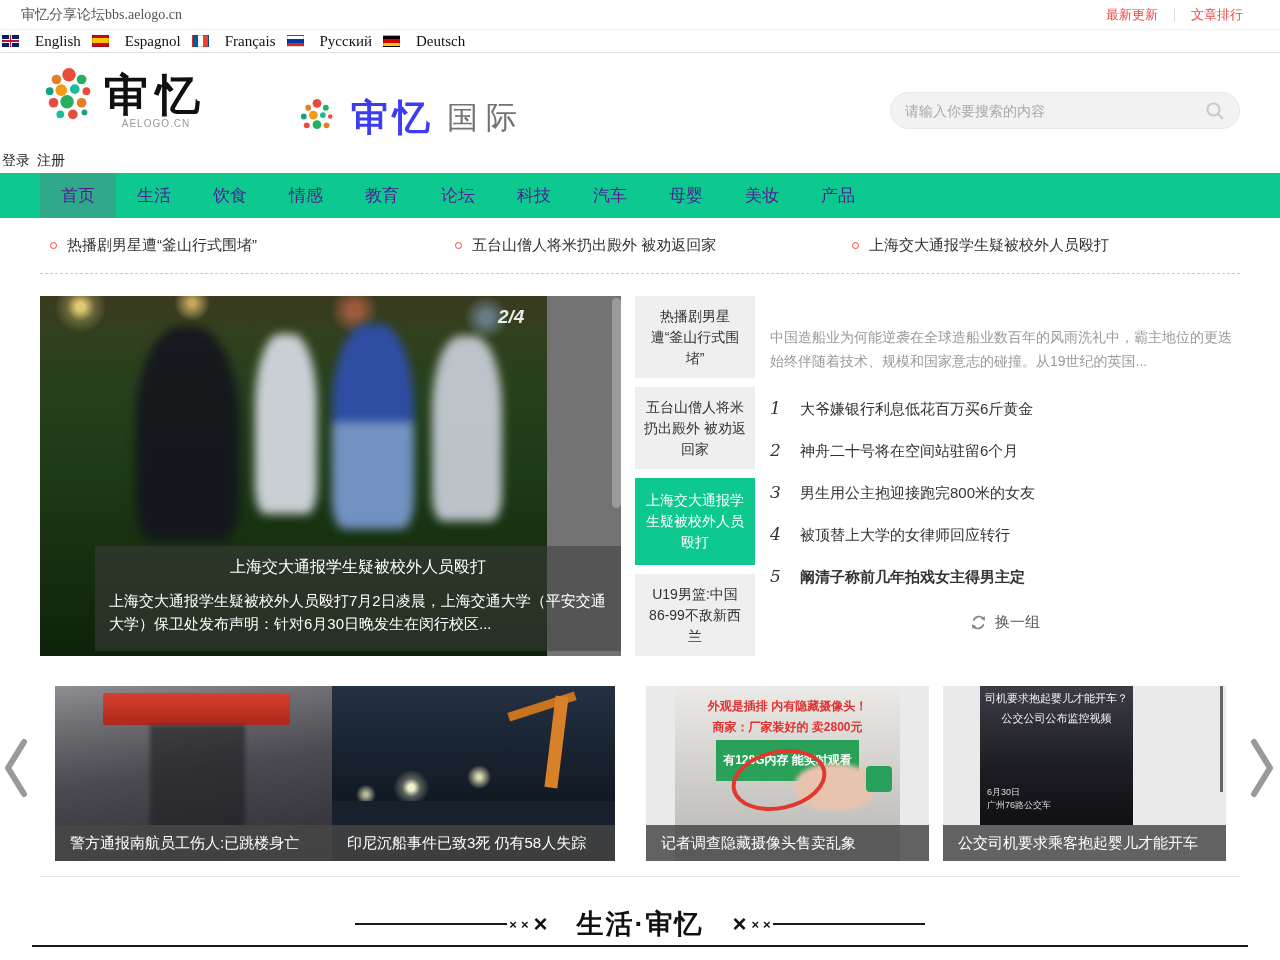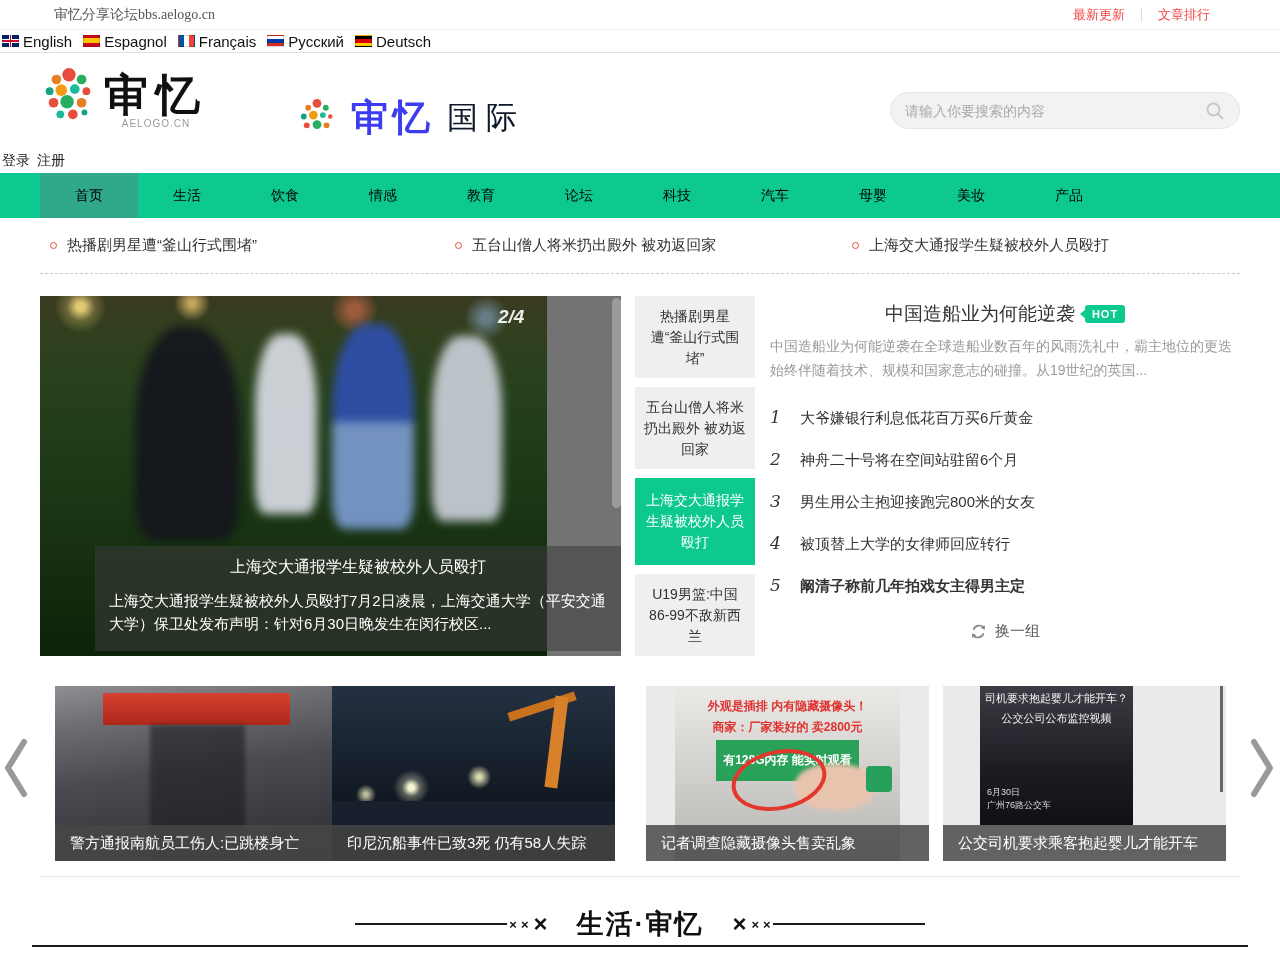--- a/index.html
+++ b/index.html
@@ -1,58 +1,58 @@
 <!DOCTYPE html>
 <html><head>
 <meta charset="utf-8">
 <style>
   *{box-sizing:border-box;margin:0;padding:0}
   body{width:1280px;background:#fff;font-family:"Liberation Sans","DejaVu Sans",sans-serif;color:#333}
   .page{position:relative;width:1280px;height:960px;overflow:hidden;background:#fff}
 
   
-  .topbar{height:30px;display:flex;align-items:center;justify-content:space-between;padding:0 54px;border-bottom:1px solid #f0f0f0}
+  .topbar{height:30px;display:flex;align-items:center;justify-content:space-between;padding:0 21px;border-bottom:1px solid #f0f0f0}
   .site-title{font-family:"Liberation Serif","DejaVu Serif",serif;font-size:14px;color:#555}
   .topbar-links{display:flex;align-items:center;font-size:13px;color:#666}
   .topbar-links a{color:#ef4444;text-decoration:none;padding:0 16px;cursor:pointer}
   .topbar-sep{width:1px;height:14px;background:#ddd}
 
   
   .langbar{height:23px;display:flex;align-items:center;gap:11px;padding-left:2px;border-bottom:1px solid #e0e0e0}
-  .lang{display:flex;align-items:center;gap:4px;font-family:Liberation Sans, sans-serif;font-size:15px;color:#111;text-decoration:none;cursor:pointer}
+  .lang{display:flex;align-items:center;gap:16px;font-family:Liberation Serif, serif;font-size:15px;color:#111;text-decoration:none;cursor:pointer}
   .flag{display:inline-block;width:17px;height:12px;border:1px solid rgba(0,0,0,.15)}
   .flag-uk{background-color:#012169;background-image:
     linear-gradient(to right,transparent 44%,#c8102e 44%,#c8102e 56%,transparent 56%),
     linear-gradient(to bottom,transparent 36%,#c8102e 36%,#c8102e 64%,transparent 64%),
     linear-gradient(to right,transparent 38%,#fff 38%,#fff 62%,transparent 62%),
     linear-gradient(to bottom,transparent 26%,#fff 26%,#fff 74%,transparent 74%)}
   .flag-es{background:linear-gradient(to bottom,#c60b1e 25%,#ffc400 25%,#ffc400 75%,#c60b1e 75%)}
   .flag-fr{background:linear-gradient(to right,#0055a4 33%,#fff 33%,#fff 66%,#ef4135 66%)}
   .flag-ru{background:linear-gradient(to bottom,#fff 33%,#0039a6 33%,#0039a6 66%,#d52b1e 66%)}
   .flag-de{background:linear-gradient(to bottom,#000 33%,#dd0000 33%,#dd0000 66%,#ffce00 66%)}
 
   
   .header{position:relative;height:95px}
   .logo-left{position:absolute;left:40px;top:13px;display:flex;align-items:flex-start;gap:6px;cursor:pointer}
   .logo-name{font-size:44px;line-height:58px;font-weight:bold;color:#101010;letter-spacing:8px}
   .logo-domain{font-size:10px;color:#999;letter-spacing:1px;text-align:center;margin-top:-6px}
   .logo-center{position:absolute;left:295px;top:40px;display:flex;align-items:center;gap:12px;cursor:pointer}
   .center-name{font-size:37px;font-weight:bold;color:#3c3cf0;letter-spacing:5px}
-  .center-suffix{font-size:31px;color:#0f172a;letter-spacing:8px}
+  .center-suffix{font-size:31px;color:#737373;letter-spacing:8px}
   .search{position:absolute;left:890px;top:39px;width:350px;height:37px;background:#f2f2f2;border:1px solid #e7e7e7;border-radius:19px;display:flex;align-items:center;padding:0 14px}
   .search input{flex:1;border:0;background:transparent;outline:none;font-size:14px;color:#333}
   .search input::placeholder{color:#a9a9a9}
 
   
   .authrow{height:25px;display:flex;align-items:center;gap:7px;padding-left:2px;font-size:14px}
   .authrow a{color:#222;text-decoration:none;cursor:pointer}
 
   
   .nav{height:45px;background:#0ec98f;display:flex;padding-left:40px}
-  .nav-item{width:98px;line-height:45px;text-align:center;color:#000000;font-size:14px;cursor:pointer}
+  .nav-item{width:76px;line-height:45px;text-align:center;color:#4c1d95;font-size:17px;cursor:pointer}
   .nav-item.active{background:#2fa98a}
 
   
   .ticker{position:relative;height:56px;margin:0 40px;border-bottom:1px dashed #c9c9c9}
   .tick{position:absolute;top:18px;display:flex;align-items:center;gap:10px;font-size:15px;color:#333;cursor:pointer}
   .tick-dot{width:7px;height:7px;border:1px solid #e84c3d;border-radius:50%;flex:none}
   .tick1{left:10px}.tick2{left:415px}.tick3{left:812px}
 
   
   .main{position:relative;height:360px;margin-top:22px}
@@ -78,21 +78,21 @@
   .side-tabs{position:absolute;left:635px;top:0;width:120px;height:360px;display:flex;flex-direction:column;justify-content:space-between}
   .stab{height:82px;background:#efefef;color:#333;font-size:14px;line-height:1.5;display:flex;align-items:center;justify-content:center;text-align:center;padding:4px 9px;cursor:pointer}
   .stab.big{height:87px}
   .stab.active{background:#0ec98f;color:#fff}
 
   .hot{position:absolute;left:770px;top:0;width:470px;height:360px}
   .hot-head{display:flex;justify-content:center;align-items:center;gap:10px;margin-top:5px}
   .hot-title{font-size:19px;color:#333;cursor:pointer}
   .hot-badge{position:relative;background:#0ec98f;color:#fff;font-size:11px;font-weight:bold;letter-spacing:1px;padding:3px 7px;border-radius:3px}
   .hot-badge::before{content:"";position:absolute;left:-5px;top:50%;transform:translateY(-50%);border:5px solid transparent;border-right:6px solid #0ec98f;border-left:0}
-  .hot-excerpt{margin-top:8px;font-size:14px;color:#9a9a9a;line-height:1.68}
+  .hot-excerpt{margin-top:30px;font-size:14px;color:#9a9a9a;line-height:1.68}
   .hot-list{margin-top:25px}
   .hot-item{display:flex;align-items:baseline;height:42px;font-size:15px;color:#333;cursor:pointer}
   .hot-num{width:30px;flex:none;font-family:"DejaVu Serif","Liberation Serif",serif;font-style:italic;font-size:17px;color:#333}
   .hot-item.bold .hot-text{font-weight:bold}
   .hot-refresh{margin-top:5px;display:flex;justify-content:center;align-items:center;gap:8px;font-size:15px;color:#555;cursor:pointer}
 
   
   .carousel{position:relative;height:175px;margin-top:30px}
   .arrow{position:absolute;top:50px;width:32px;height:64px;cursor:pointer}
   .arrow-left{left:0}.arrow-right{right:2px}
@@ -272,24 +272,20 @@
     </div>
 
     <div class="side-tabs">
       <div class="stab">热播剧男星遭“釜山行式围堵”</div>
       <div class="stab">五台山僧人将米扔出殿外 被劝返回家</div>
       <div class="stab big active">上海交大通报学生疑被校外人员殴打</div>
       <div class="stab">U19男篮:中国86-99不敌新西兰</div>
     </div>
 
     <div class="hot">
-      <div class="hot-head">
-        <span class="hot-title">中国造船业为何能逆袭</span>
-        <span class="hot-badge">HOT</span>
-      </div>
       <div class="hot-excerpt">中国造船业为何能逆袭在全球造船业数百年的风雨洗礼中，霸主地位的更迭始终伴随着技术、规模和国家意志的碰撞。从19世纪的英国...</div>
       <div class="hot-list">
         <div class="hot-item">
           <span class="hot-num">1</span>
             <span class="hot-text">大爷嫌银行利息低花百万买6斤黄金</span>
         </div>
         <div class="hot-item">
           <span class="hot-num">2</span>
             <span class="hot-text">神舟二十号将在空间站驻留6个月</span>
         </div>

